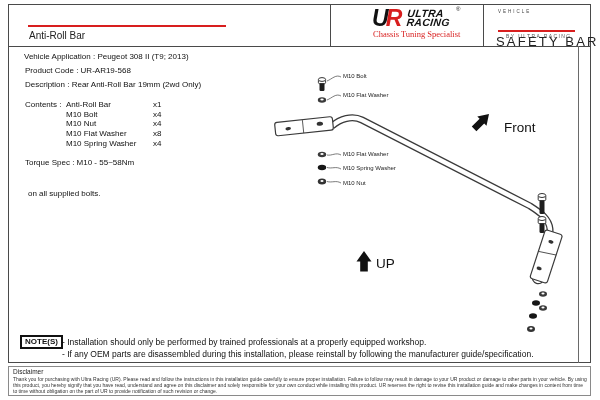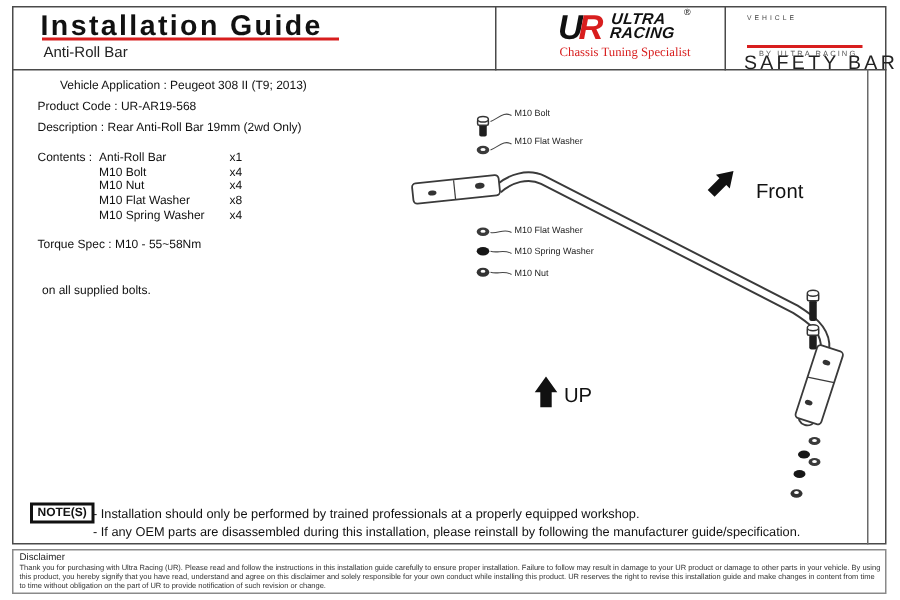--- a/index.html
+++ b/index.html
@@ -48,38 +48,37 @@
 <body>
 
 <div class="page">
 
   <div class="abs outer-box"></div>
   <div class="abs hline" style="left:8px;top:46px;width:583px;"></div>
   <div class="abs vline" style="left:330px;top:4px;height:43px;"></div>
   <div class="abs vline" style="left:483px;top:4px;height:43px;"></div>
   <div class="abs vline" style="left:578px;top:46px;height:317px;background:#6a6a6a;"></div>
 
-  <div class="abs title">Installation Guide</div>
   <div class="abs red-underline"></div>
   <div class="abs subtitle">Anti-Roll Bar</div>
 
   <div class="abs ur-mark"><span class="ur-u">U</span><span class="ur-r">R</span></div>
   <div class="abs brand-name">
     <div>ULTRA</div>
     <div>RACING</div>
   </div>
   <div class="abs registered">®</div>
   <div class="abs brand-tagline">Chassis Tuning Specialist</div>
 
   <div class="abs badge-top">VEHICLE</div>
   <div class="abs badge-main">SAFETY BAR</div>
   <div class="abs badge-line"></div>
   <div class="abs badge-bottom">BY ULTRA RACING</div>
 
-  <div class="abs inf" style="left:40px;top:52px;text-align:center;">Vehicle Application : Peugeot 308 II (T9; 2013)</div>
+  <div class="abs inf" style="left:24px;top:52px;text-align:center;">Vehicle Application : Peugeot 308 II (T9; 2013)</div>
   <div class="abs inf" style="left:25px;top:66px;">Product Code : UR-AR19-568</div>
   <div class="abs inf" style="left:25px;top:80px;">Description : Rear Anti-Roll Bar 19mm (2wd Only)</div>
 
   <div class="abs inf" style="left:25px;top:100px;">Contents :</div>
   <div class="abs" style="left:25px;top:100px;width:180px;">
     <div class="contents-row">
       <span class="part-name">Anti-Roll Bar</span>
       <span class="part-qty">x1</span>
     </div>
     <div class="contents-row">

